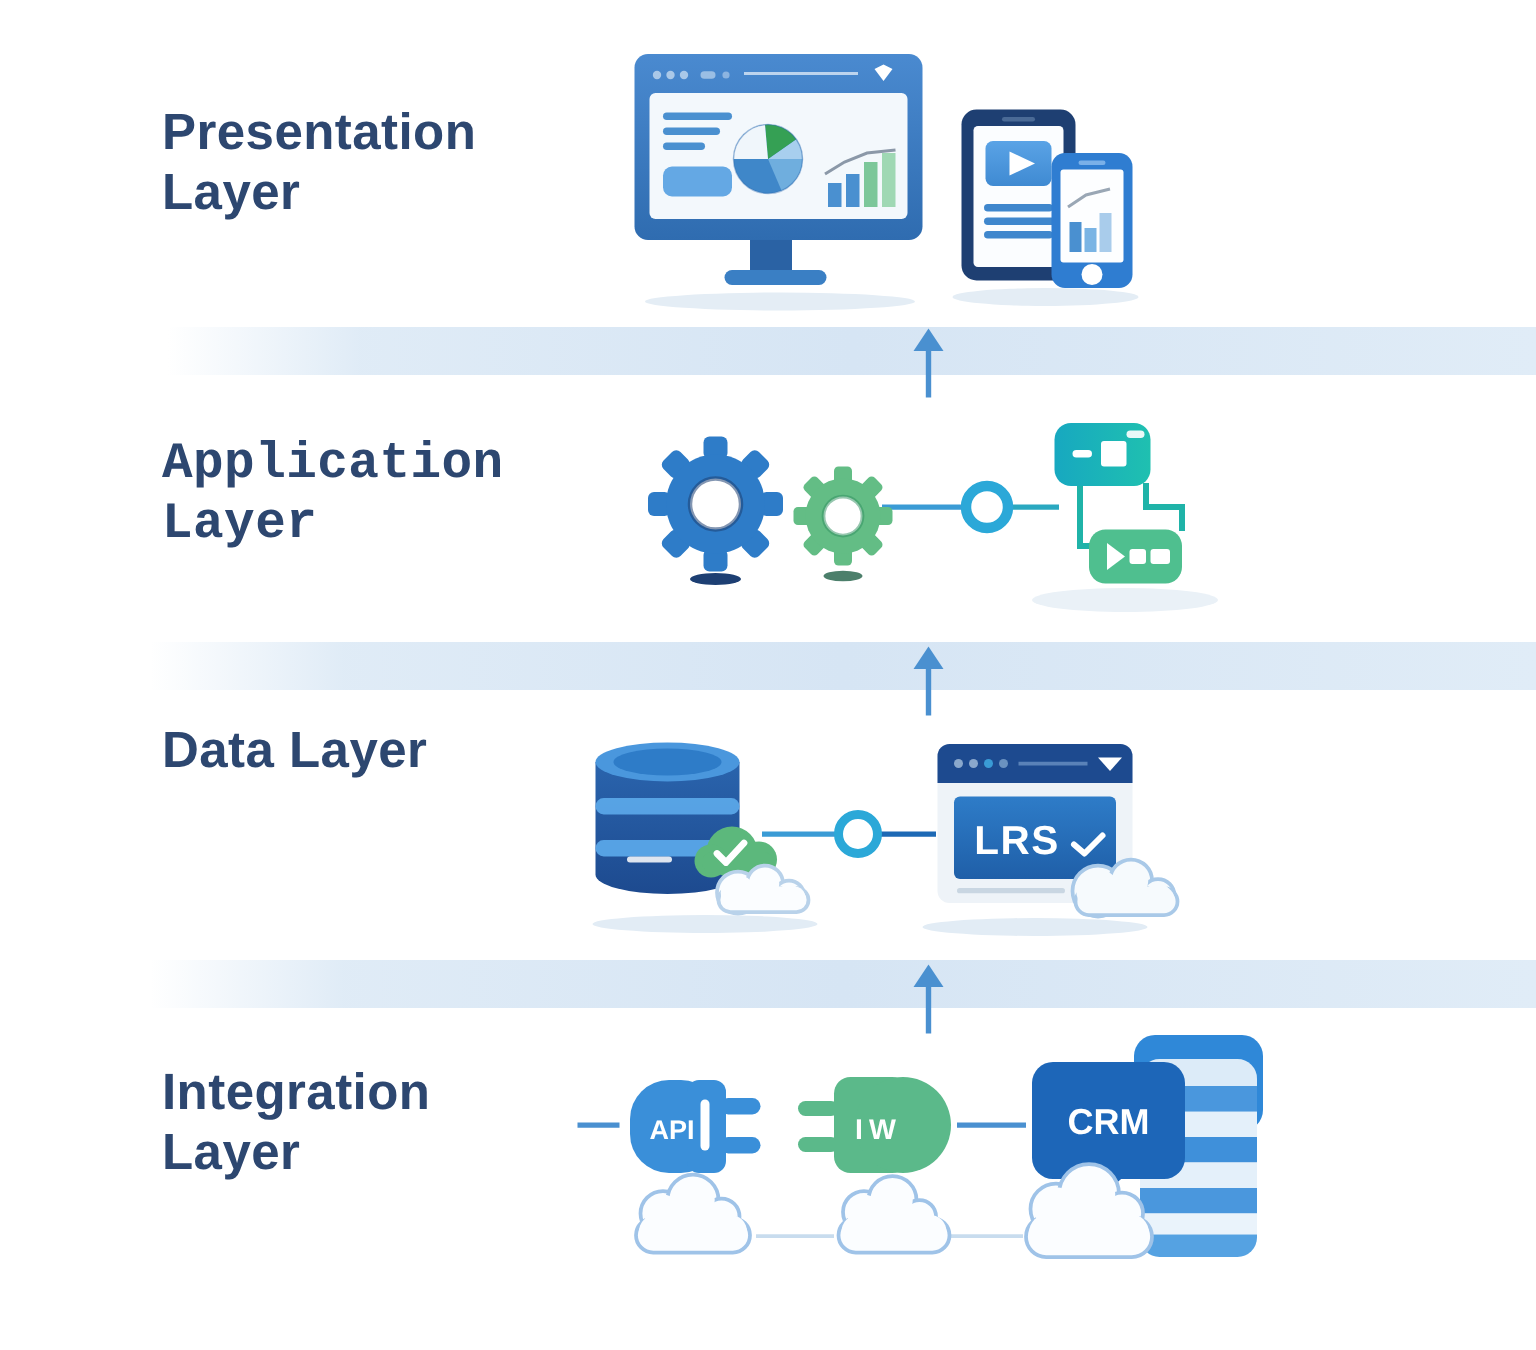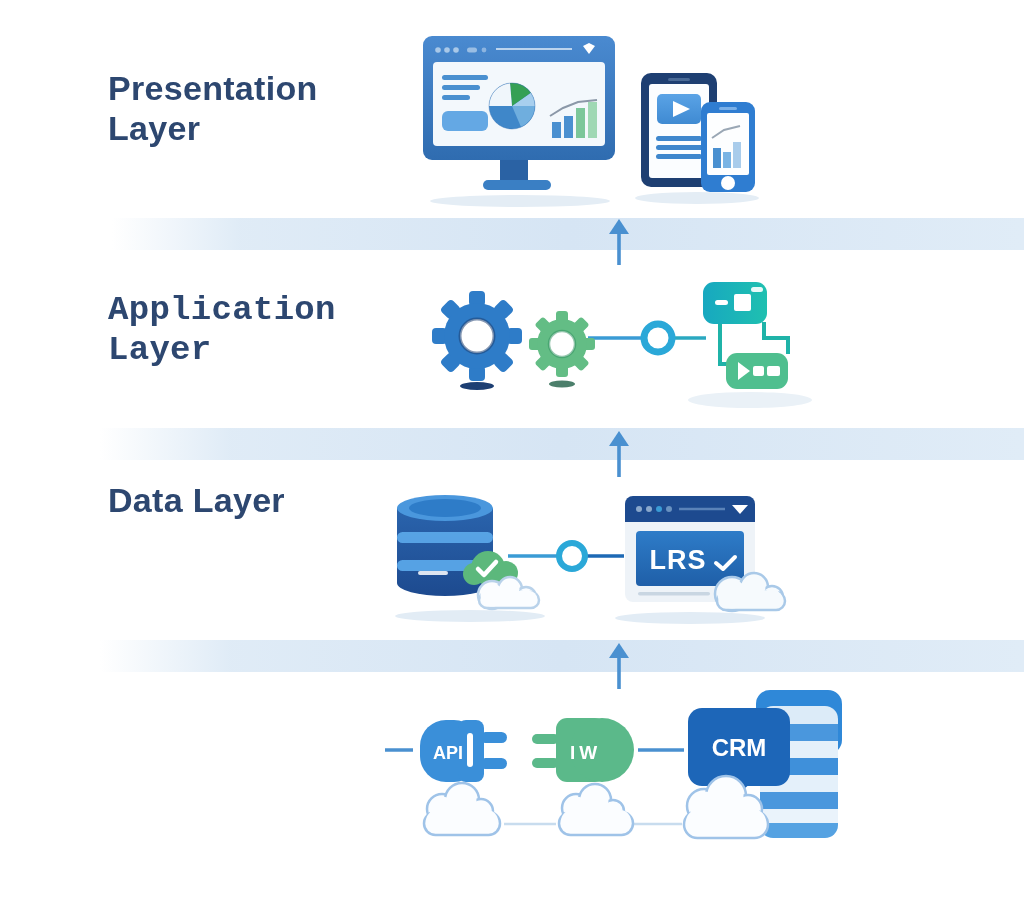--- a/index.html
+++ b/index.html
@@ -37,20 +37,21 @@
   svg{display:block;}
 </style>
 </head>
 <body>
 
 <div class="canvas">
 
   <div class="layer-label" id="label-presentation">Presentation Layer</div>
   <div class="layer-label" id="label-application">Application Layer</div>
   <div class="layer-label" id="label-data">Data Layer</div>
+  <div class="layer-label" id="label-integration">Integration Layer</div>
 
   <div class="band" id="band-1"></div>
   <div class="band" id="band-2"></div>
   <div class="band" id="band-3"></div>
   <div class="band" id="band-bottom"></div>
 
   <div class="up-arrow" id="arrow-1">
     <svg width="34" height="52" viewBox="0 0 34 52">
         <line x1="17" y1="14" x2="17" y2="49" stroke="#4a90d0" stroke-width="3.6"></line>
         <polygon points="17,3 7,18 27,18" fill="#4a90d0"></polygon>

